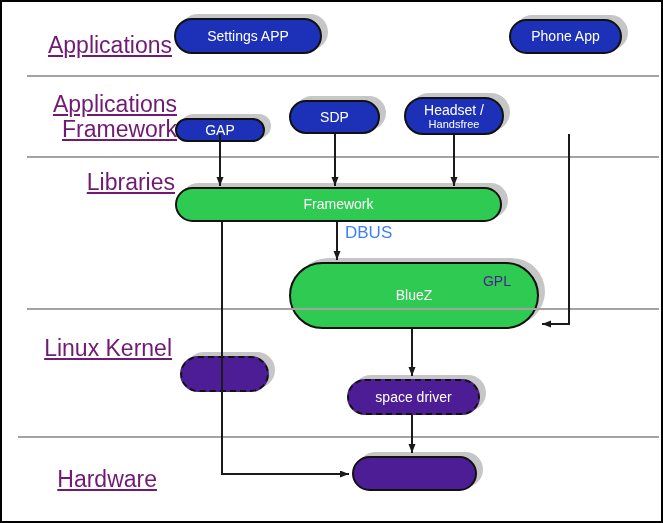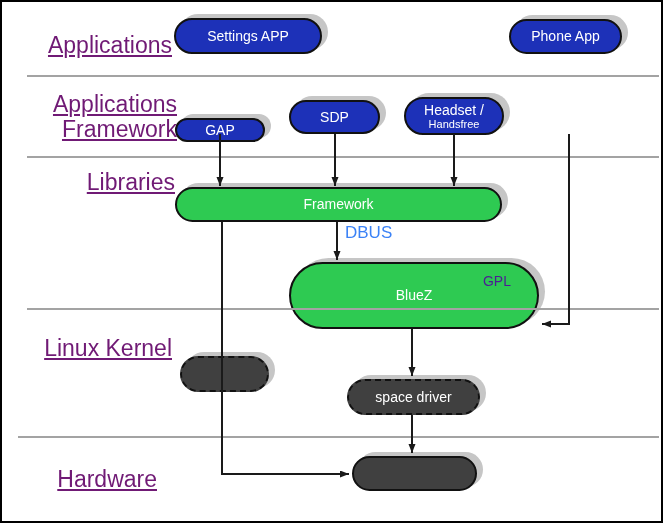--- a/index.html
+++ b/index.html
@@ -49,21 +49,21 @@
     font-size: 14px;
     line-height: 1.15;
     text-align: center;
     border: 2px solid #111111;
     border-radius: 999px;
     box-shadow: 6px -4px 0 #c6c6c6;
     z-index: 3;
   }
   .pill.blue  { background: #1d31b8; }
   .pill.green { background: #2eca52; }
-  .pill.red   { background: #404040; gap: 36px; }
+  .pill.red   { background: #4c1d95; gap: 36px; }
   .pill.dashed { border: 2px dashed #111111; }
 
   #node-settings-app { left: 172px; top: 16px;  width: 148px; height: 36px; }
   #node-phone-app    { left: 507px; top: 17px;  width: 113px; height: 35px; }
   #node-gap          { left: 173px; top: 98px;  width: 90px;  height: 24px; margin-top: 18px; }
   #node-sdp          { left: 287px; top: 98px;  width: 91px;  height: 34px; }
   #node-headset      { left: 402px; top: 95px;  width: 100px; height: 38px; }
   #node-rfcomm       { left: 518px; top: 99px;  width: 97px;  height: 33px; }
   #node-framework    { left: 173px; top: 185px; width: 327px; height: 35px; }
   #node-bluez        { left: 287px; top: 260px; width: 250px; height: 67px; }

